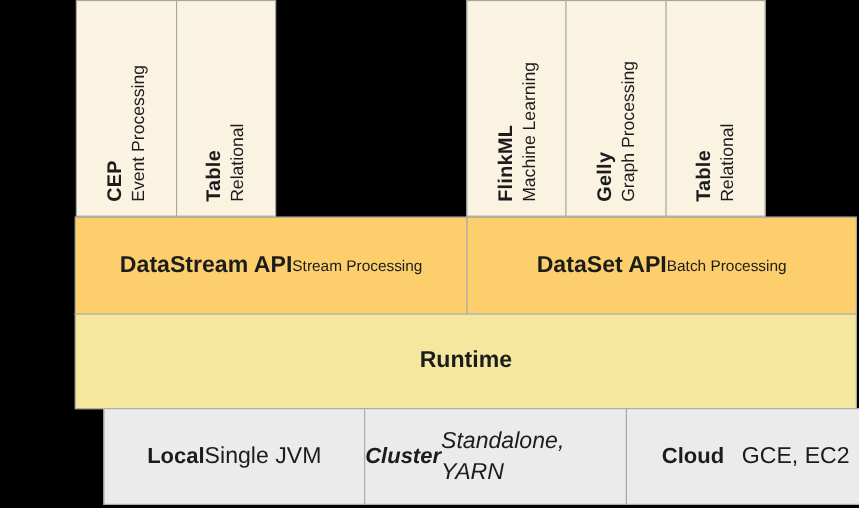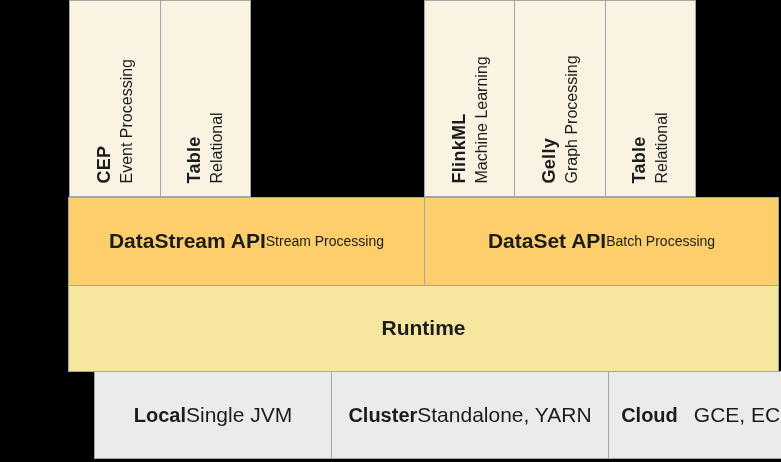--- a/index.html
+++ b/index.html
@@ -70,21 +70,21 @@
   }
   .runtime-box { width: 100%; height: 100%; background: #f5e79e; }
   .deploy-row {
     position: absolute;
     left: 68px; top: 371px; width: 711px; height: 88px;
     display: flex;
     padding-left: 26px;
   }
   .deploy-box { background: #ebebeb; }
   .deploy-box.b1 { width: 238px; }
-  .deploy-box.b2 { width: 278px; margin-left: -1px; }
+  .deploy-box.b2 { width: 239px; margin-left: -1px; font-style: italic; }
   .deploy-box.b3 { flex: 1 1 0; margin-left: -1px; gap: 16px; }
   .title { font-weight: bold; font-size: 21px; }
   .subtitle { font-size: 14px; }
   .deploy-box .title { font-size: 20px; }
   .deploy-box .subtitle { font-size: 21px; }
 </style>
 </head>
 <body>
 
 <div class="canvas">

